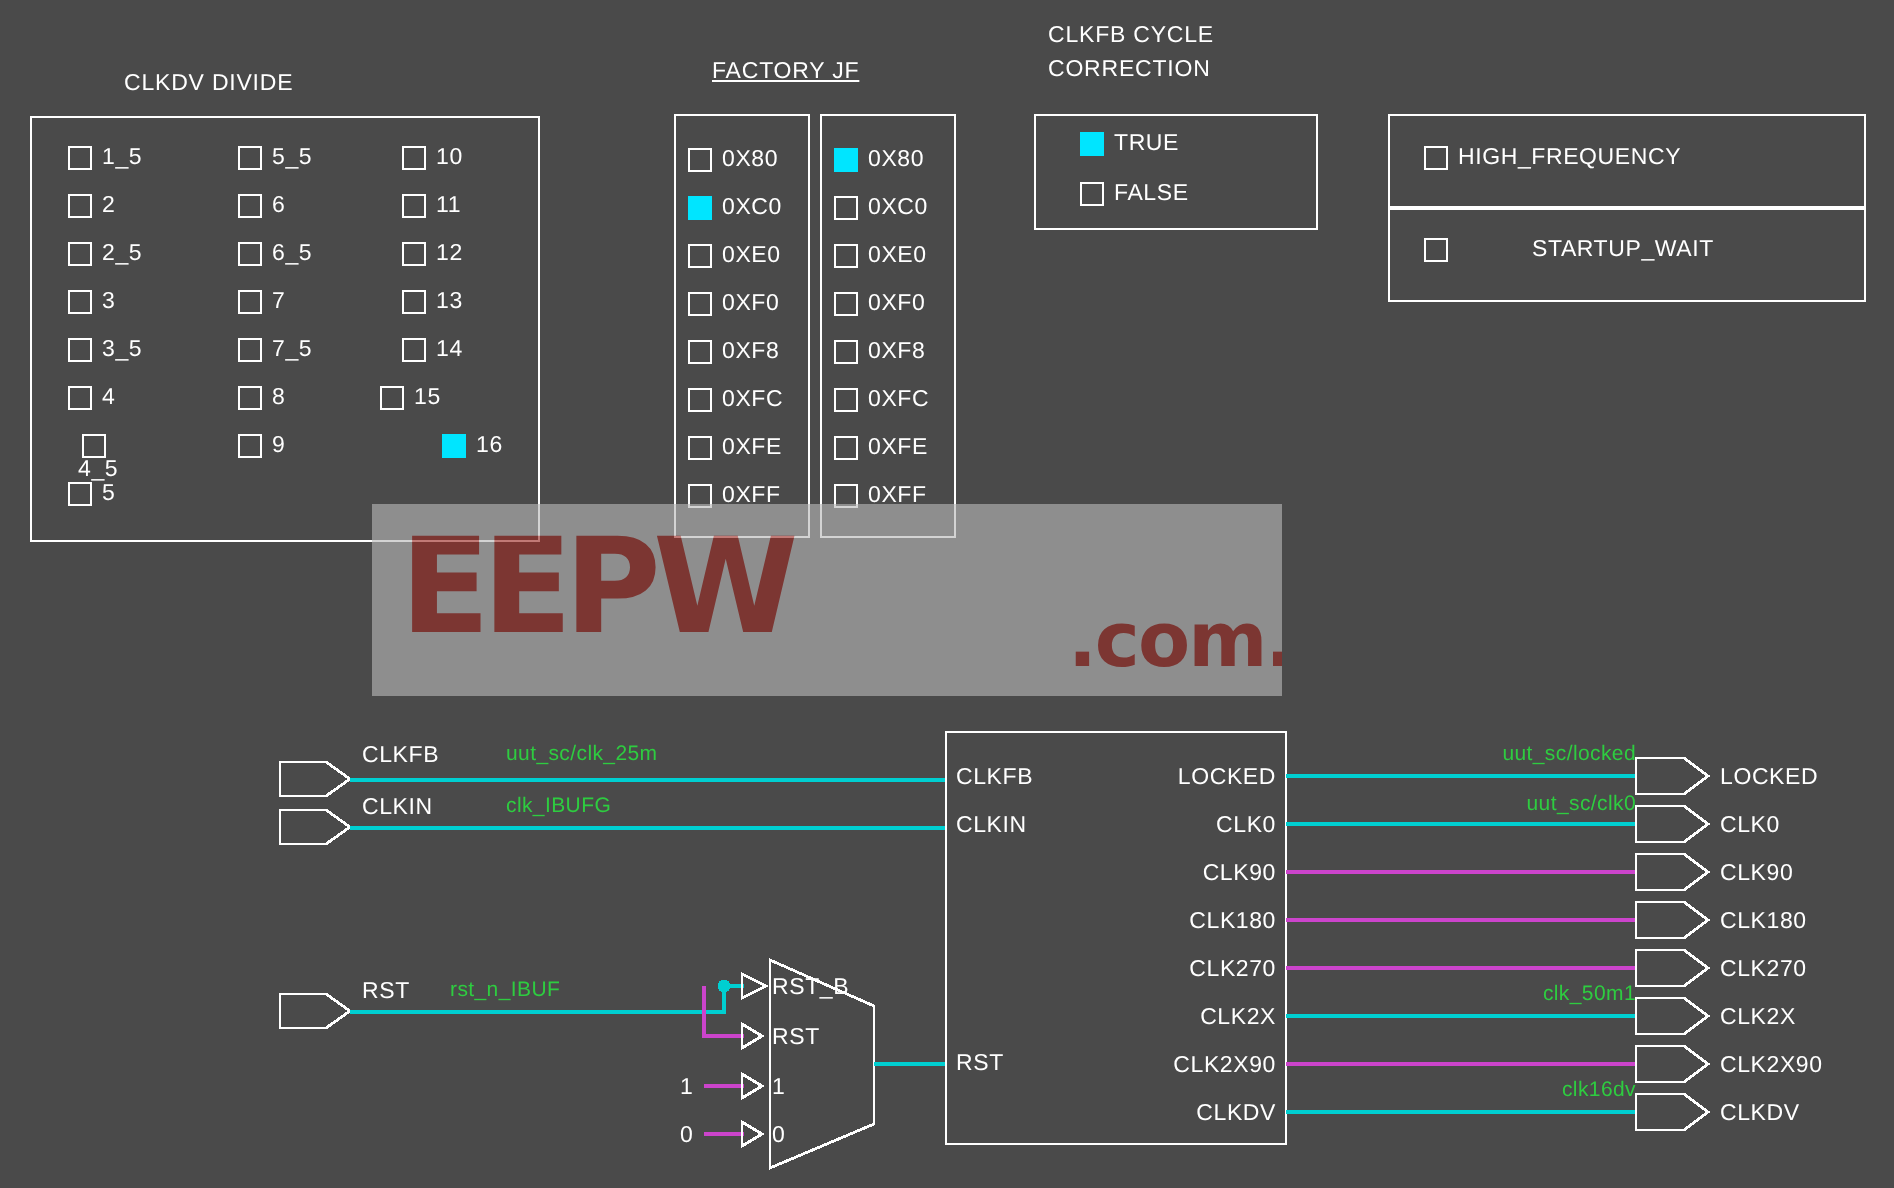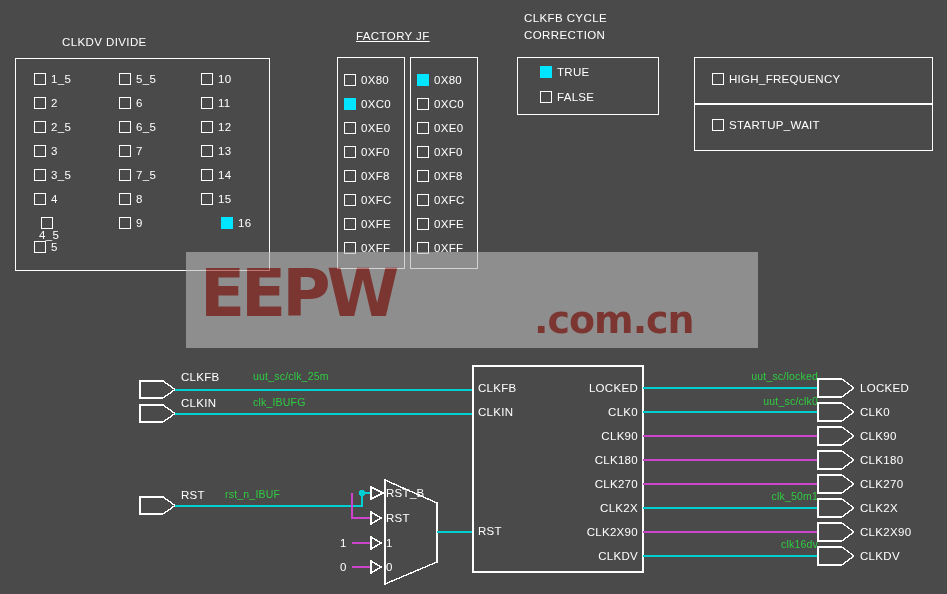--- a/index.html
+++ b/index.html
@@ -85,21 +85,21 @@
   }
   .wire-cyan { stroke: #00cfd1; stroke-width: 1.6; fill: none; }
   .wire-mag  { stroke: #cc44cc; stroke-width: 1.6; fill: none; }
   .sym-line  { stroke: #ffffff; stroke-width: 1.4; fill: none; }
 
   
   #watermark {
     position: absolute;
     left: 186px;
     top: 252px;
-    width: 572px;
+    width: 455px;
     height: 96px;
     opacity: 0.62;
     background: #b9b9b9;
     overflow: hidden;
   }
   .wm-eepw {
     position: absolute;
     left: 14px;
     top: 6px;
     font-family: "DejaVu Sans", sans-serif;
@@ -215,21 +215,21 @@
     <span class="chk-label">12</span>
   </div>
   <div class="chk-row" style="left:201px; top:145px;">
     <span class="chk"></span>
     <span class="chk-label">13</span>
   </div>
   <div class="chk-row" style="left:201px; top:169px;">
     <span class="chk"></span>
     <span class="chk-label">14</span>
   </div>
-  <div class="chk-row" style="left:201px; top:193px;">
+  <div class="chk-row" style="left:190px; top:193px;">
     <span class="chk"></span>
     <span class="chk-label">15</span>
   </div>
   <div class="chk-row" style="left:201px; top:217px;padding-left:20px;">
     <span class="chk on"></span>
     <span class="chk-label">16</span>
   </div>
 
   <div class="abs grp-title" style="left:356px; top:29px;text-decoration:underline;">FACTORY JF</div>
   <div class="abs grp-box" style="left:337px; top:57px; width:68px; height:212px;"></div>
@@ -314,21 +314,21 @@
     <span class="chk-label">FALSE</span>
   </div>
 
   <div class="abs grp-box" style="left:694px; top:57px; width:239px; height:47px;"></div>
   <div class="abs grp-box" style="left:694px; top:104px; width:239px; height:47px;"></div>
 
   <div class="chk-row" style="left:712px; top:73px;">
     <span class="chk"></span>
     <span class="chk-label">HIGH_FREQUENCY</span>
   </div>
-  <div class="chk-row" style="left:712px; top:119px;">
+  <div class="chk-row" style="left:712px; top:119px;gap:37px;">
     <span class="chk"></span>
     <span class="chk-label">STARTUP_WAIT</span>
   </div>
 
   <svg id="schematic" viewBox="0 0 947 594" xmlns="http://www.w3.org/2000/svg" shape-rendering="crispEdges">
 
     <g>
       <path class="sym-line" d="M140,381 L163,381 L175,389.5 L163,398 L140,398 Z"></path>
     </g>
     <g>

